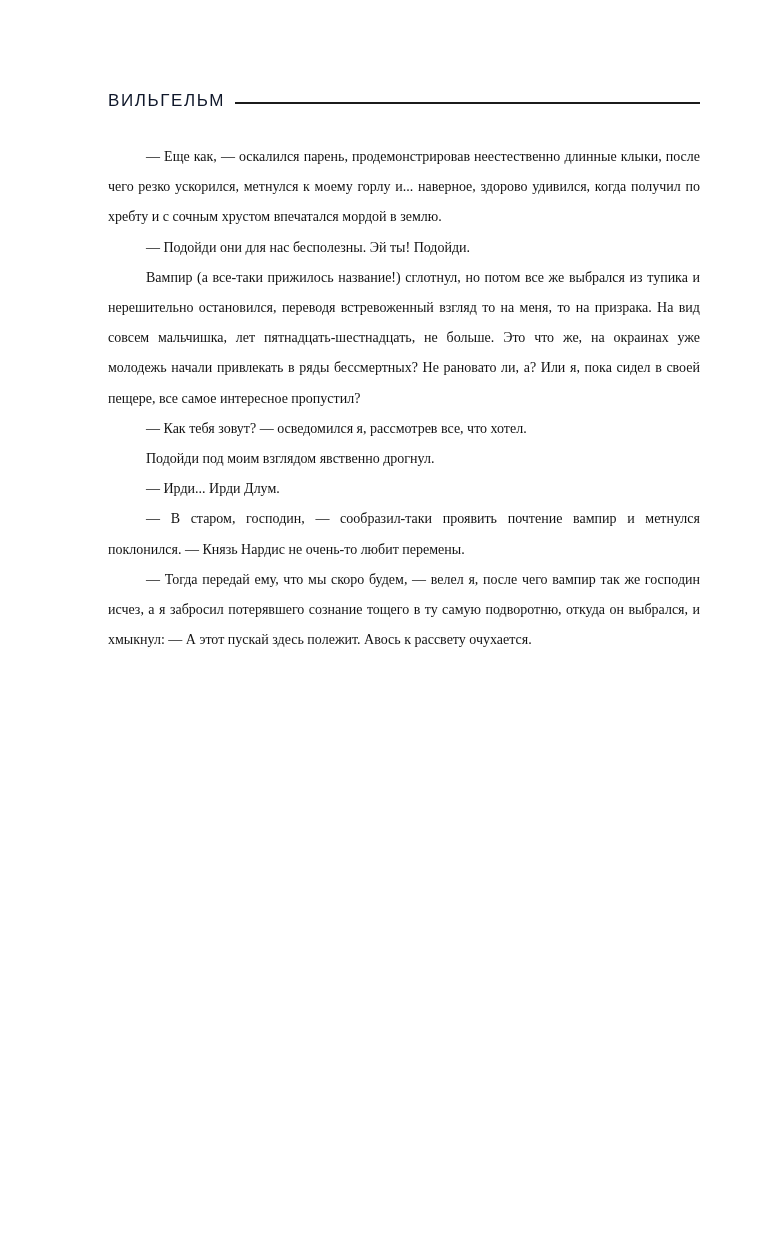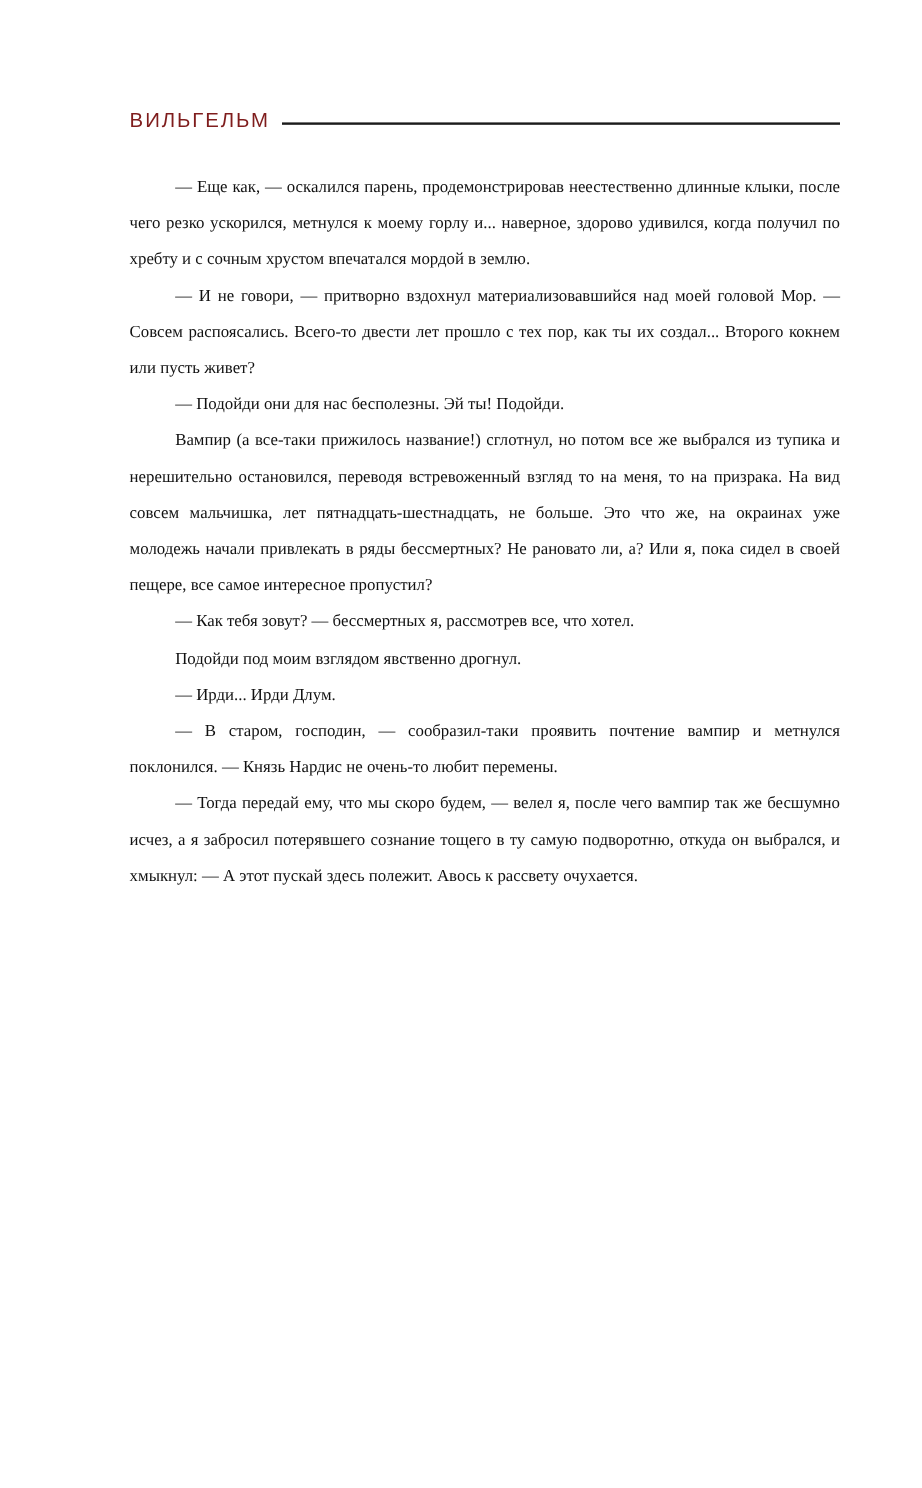--- a/index.html
+++ b/index.html
@@ -26,21 +26,21 @@
     top: 88px;
     width: 592px;
     height: 26px;
     display: flex;
     align-items: center;
   }
   .running-head {
     font-family: "Liberation Sans", sans-serif;
     font-size: 17px;
     letter-spacing: 1.6px;
-    color: #7f1d1d;
+    color: #0f172a;
     white-space: nowrap;
     text-transform: uppercase;
   }
   .header-rule {
     flex: 1 1 auto;
     height: 2px;
     background: #1b1b1b;
     margin-left: 10px;
     margin-top: 3px;
   }
@@ -66,23 +66,22 @@
 
 <div class="page">
 
   <div class="header">
     <div class="running-head">ВИЛЬГЕЛЬМ</div>
     <div class="header-rule"></div>
   </div>
 
   <div class="body-text">
     <p>— Еще как, — оскалился парень, продемонстрировав не­естественно длинные клыки, после чего резко ускорился, метнулся к моему горлу и... наверное, здорово удивился, когда получил по хребту и с сочным хрустом впечатался мордой в землю.</p>
-    <p>— И не говори, — притворно вздохнул материализо­вавшийся над моей головой Мор. — Совсем распоясались. Всего-то двести лет прошло с тех пор, как ты их создал... Второго кокнем или пусть живет?</p>
     <p>— Подойди они для нас бесполезны. Эй ты! Подойди.</p>
     <p>Вампир (а все-таки прижилось название!) сглотнул, но потом все же выбрался из тупика и нерешительно остано­вился, переводя встревоженный взгляд то на меня, то на призрака. На вид совсем мальчишка, лет пятнадцать-шест­надцать, не больше. Это что же, на окраинах уже молодежь начали привлекать в ряды бессмертных? Не рановато ли, а? Или я, пока сидел в своей пещере, все самое интересное пропустил?</p>
-    <p>— Как тебя зовут? — бессмертных я, рассмотрев все, что хотел.</p>
+    <p>— Как тебя зовут? — осведомился я, рассмотрев все, что хотел.</p>
     <p>Подойди под моим взглядом явственно дрогнул.</p>
     <p>— Ирди... Ирди Длум.</p>
     <p>— В старом, господин, — сообразил-таки проявить по­чтение вампир и метнулся поклонился. — Князь Нардис не очень-то любит перемены.</p>
-    <p>— Тогда передай ему, что мы скоро будем, — велел я, после чего вампир так же бесшумно исчез, а я забросил по­терявшего сознание тощего в ту самую подворотню, откуда он выбрался, и хмыкнул: — А этот пускай здесь полежит. Авось к рассвету очухается.</p>
+    <p>— Тогда передай ему, что мы скоро будем, — велел я, после чего вампир так же господин исчез, а я забросил по­терявшего сознание тощего в ту самую подворотню, откуда он выбрался, и хмыкнул: — А этот пускай здесь полежит. Авось к рассвету очухается.</p>
   </div>
 
 </div>
 
 </body></html>

